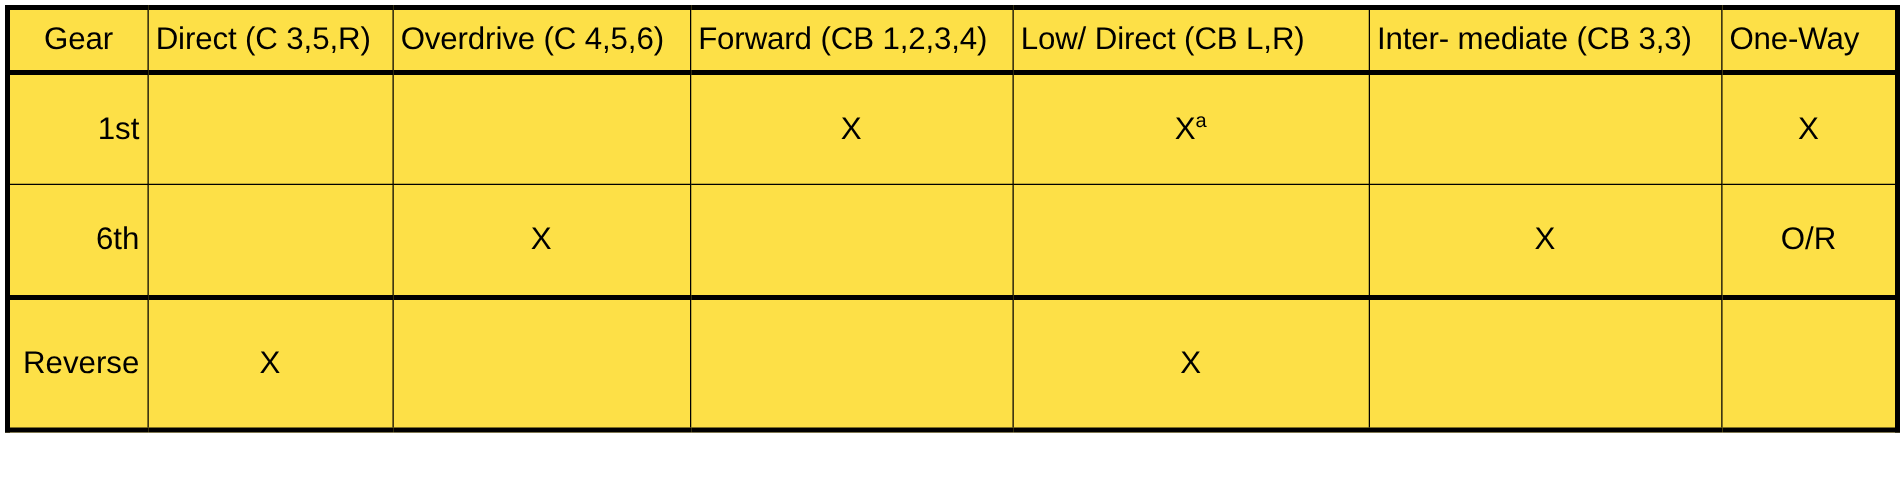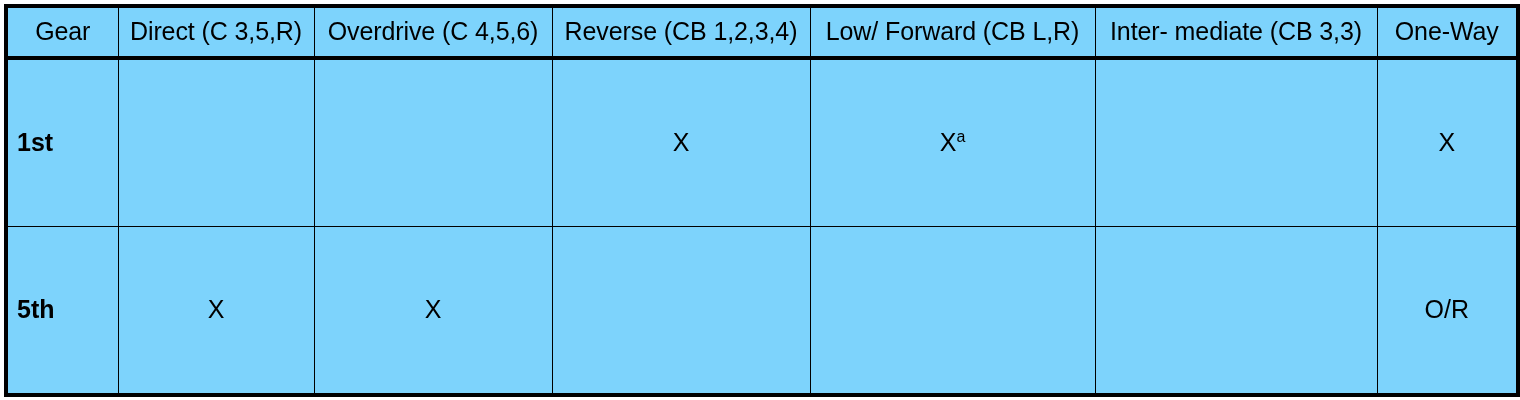--- a/index.html
+++ b/index.html
@@ -19,22 +19,22 @@
     width: 1520px;
     height: 400px;
     box-sizing: border-box;
     padding: 4px 4px 3px 4px;
   }
 
   table.clutch-table {
     border-collapse: collapse;
     table-layout: fixed;
     width: 1512px;
-    height: 393px;
-    background: #7dd3fc;
+    height: 342px;
+    background: #fde047;
     padding-left: 20px;
   }
 
   table.clutch-table td,
   table.clutch-table th {
     border: 1px solid #000000;
     padding: 0 6px;
     font-size: 25px;
     font-weight: normal;
     color: #000000;
@@ -49,33 +49,32 @@
     border: 4px solid #000000;
   }
   table.clutch-table tr > *:first-child { border-left: 4px solid #000000; }
   table.clutch-table tr > *:last-child  { border-right: 4px solid #000000; }
   table.clutch-table thead tr > * { border-top: 4px solid #000000; }
   table.clutch-table tbody tr:last-child > * { border-bottom: 4px solid #000000; }
 
   
   thead th {
     font-weight: bold;
-    text-align: center;
+    text-align: left;
     border-bottom: 4px solid #000000 !important;
     height: 48px;
     letter-spacing: -0.1px;
   }
   thead th.col-gear { text-align: center; }
 
   
   tbody td { height: 45px; }
   tbody td.gear-cell {
-    text-align: left;
+    text-align: right;
     padding-left: 9px;
-    font-weight: bold;
   }
   tbody td.mark-cell {
     text-align: center;
   }
 
   
   tbody tr.row-reverse > * {
     border-top: 4px solid #000000;
   }
   tbody tr.row-reverse > * { height: 52px; }
@@ -108,40 +107,49 @@
         <col class="c-fwd">
       <col class="c-lowrev">
         <col class="c-inter">
         <col class="c-oneway">
     </colgroup>
     <thead>
       <tr>
         <th class="col-gear">Gear</th>
         <th>Direct (C 3,5,R)</th>
         <th>Overdrive (C 4,5,6)</th>
-        <th>Reverse (CB 1,2,3,4)</th>
-        <th>Low/ Forward (CB L,R)</th>
+        <th>Forward (CB 1,2,3,4)</th>
+        <th>Low/ Direct (CB L,R)</th>
         <th>Inter- mediate (CB 3,3)</th>
         <th>One-Way</th>
       </tr>
     </thead>
     <tbody id="table-body">
         <tr>
           <td class="gear-cell">1st</td>
           <td class="mark-cell"><span class="mark-text"></span></td>
           <td class="mark-cell"><span class="mark-text"></span></td>
           <td class="mark-cell"><span class="mark-text">X</span></td>
           <td class="mark-cell"><span class="mark-text">X</span><span class="sup">a</span></td>
           <td class="mark-cell"><span class="mark-text"></span></td>
           <td class="mark-cell"><span class="mark-text">X</span></td>
         </tr>
         <tr>
-          <td class="gear-cell">5th</td>
-          <td class="mark-cell"><span class="mark-text">X</span></td>
+          <td class="gear-cell">6th</td>
+          <td class="mark-cell"><span class="mark-text"></span></td>
           <td class="mark-cell"><span class="mark-text">X</span></td>
           <td class="mark-cell"><span class="mark-text"></span></td>
           <td class="mark-cell"><span class="mark-text"></span></td>
+          <td class="mark-cell"><span class="mark-text">X</span></td>
+          <td class="mark-cell"><span class="mark-text">O/R</span></td>
+        </tr>
+        <tr class="row-reverse">
+          <td class="gear-cell">Reverse</td>
+          <td class="mark-cell"><span class="mark-text">X</span></td>
           <td class="mark-cell"><span class="mark-text"></span></td>
-          <td class="mark-cell"><span class="mark-text">O/R</span></td>
+          <td class="mark-cell"><span class="mark-text"></span></td>
+          <td class="mark-cell"><span class="mark-text">X</span></td>
+          <td class="mark-cell"><span class="mark-text"></span></td>
+          <td class="mark-cell"><span class="mark-text"></span></td>
         </tr>
       </tbody>
   </table>
 </div>
 
 </body></html>

